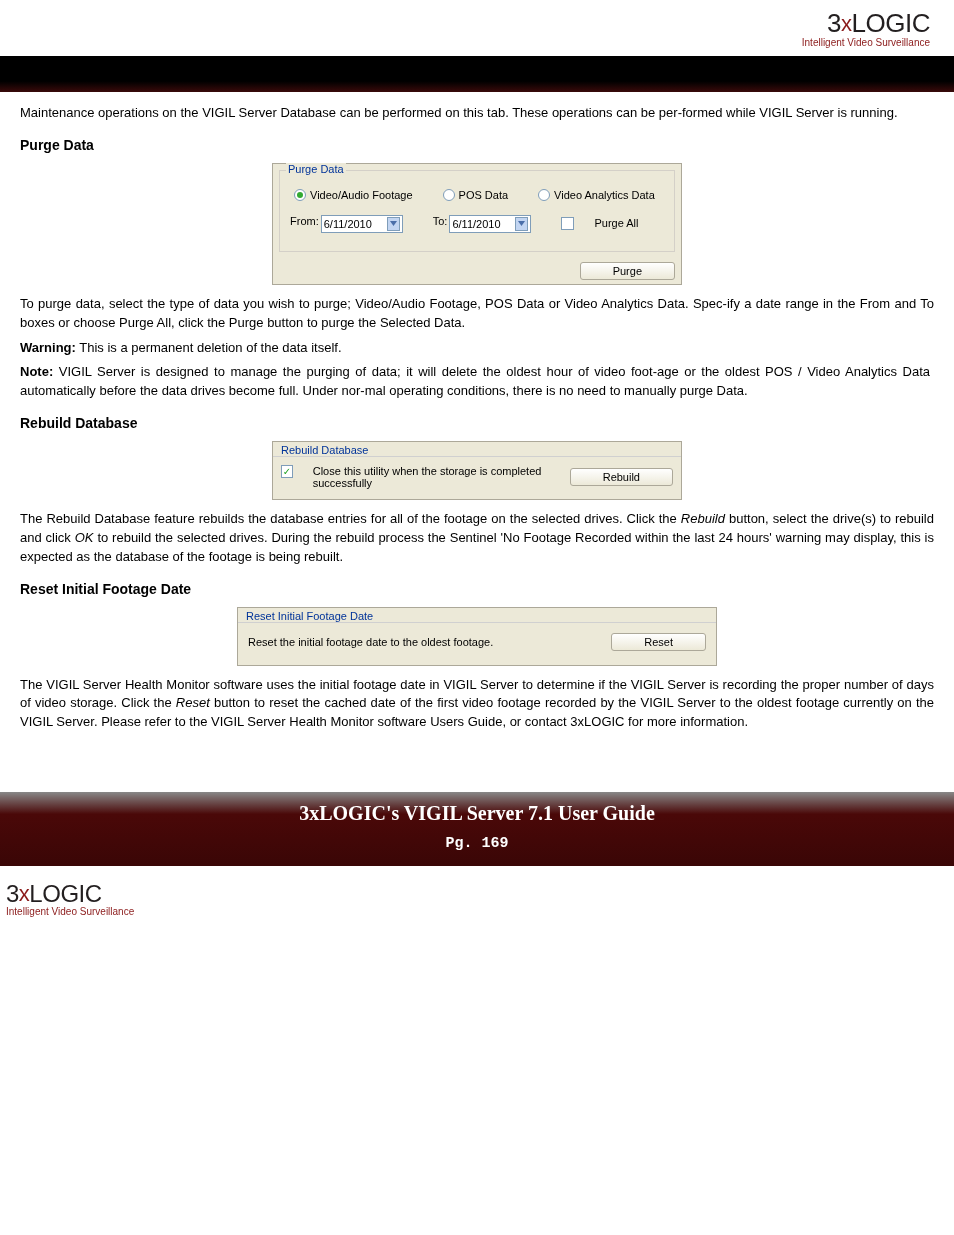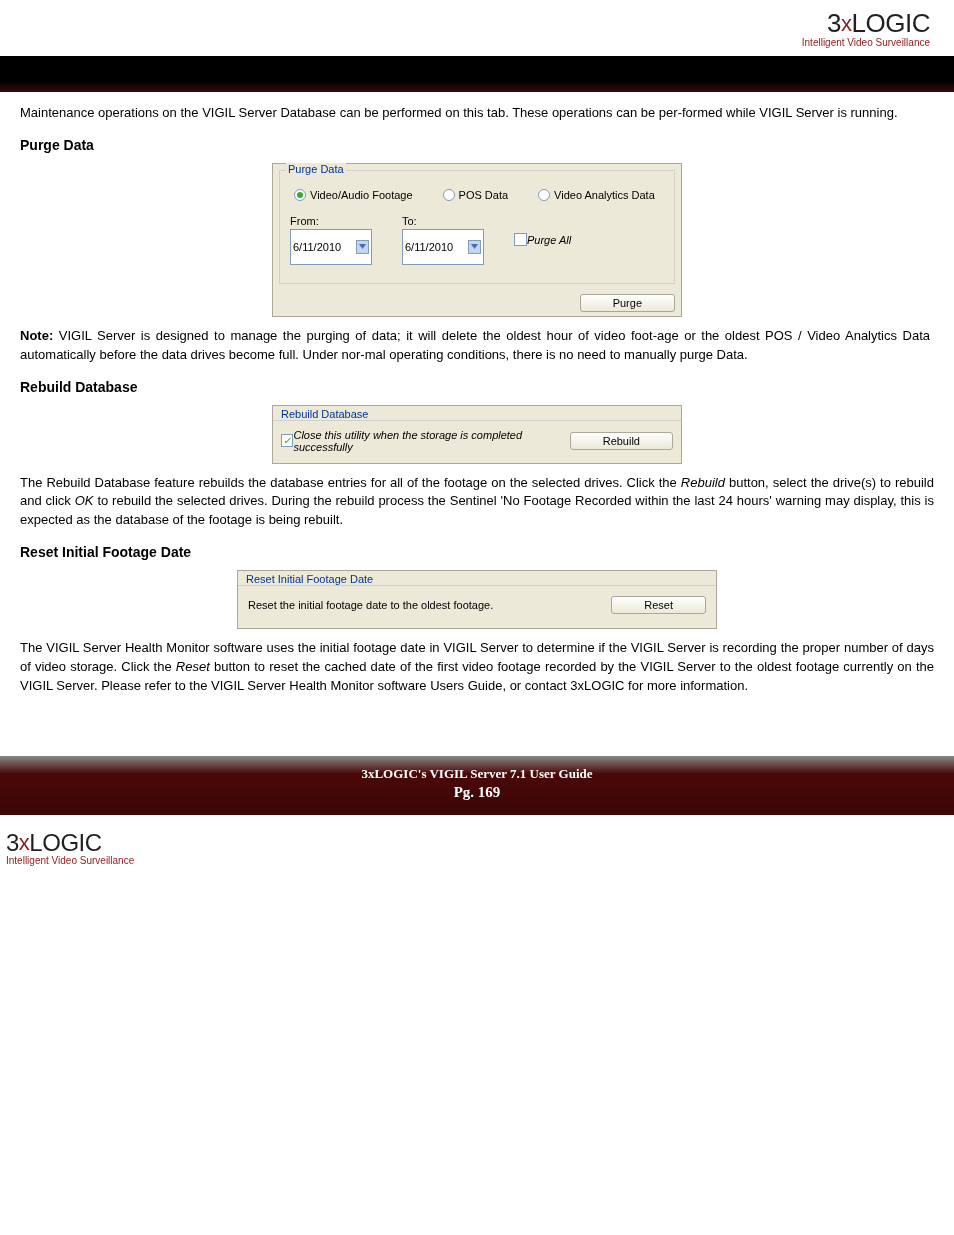--- a/index.html
+++ b/index.html
@@ -38,28 +38,28 @@
   .radio-row { display: flex; gap: 30px; margin: 4px 0 14px 4px; }
   .radio { display: flex; align-items: center; gap: 4px; }
   .radio-dot {
     width: 12px; height: 12px; border: 1px solid #7f9db9; border-radius: 50%;
     display: flex; align-items: center; justify-content: center; background: #fff;
   }
   .radio-dot.checked::after {
     content: ''; width: 6px; height: 6px; background: #33aa33; border-radius: 50%;
   }
   .date-row { display: flex; align-items: center; gap: 30px; margin-bottom: 10px; }
-  .date-col { display: flex; flex-direction: column; gap: 2px; }
+  .date-col { display: flex; flex-direction: row; gap: 2px; }
   .date-field {
     display: flex; align-items: center; border: 1px solid #7f9db9; background: #fff;
-    padding: 10px 2px; width: 82px; justify-content: space-between;
+    padding: 1px 2px; width: 82px; justify-content: space-between;
   }
   .dd { width: 13px; height: 14px; background: #c2d5f2; border: 1px solid #7f9db9; display: flex; align-items: center; justify-content: center; }
   .dd svg { width: 7px; height: 5px; }
-  .chk { display: flex; align-items: center; gap: 0; font-style: italic; }
+  .chk { display: flex; align-items: flex-start; gap: 20px; }
   .chk-box {
     width: 13px; height: 13px; border: 1px solid #7f9db9; background: #fff;
     display: flex; align-items: center; justify-content: center; font-size: 10px; color: #21a121;
   }
   .btn {
     border: 1px solid #aca899; background: linear-gradient(#fff,#ece9d8);
     padding: 2px 32px; border-radius: 3px; font-size: 11px;
   }
   .btn-row { text-align: right; padding: 4px 6px; }
   .desc { padding: 2px 8px 10px; }
@@ -76,22 +76,22 @@
   .rebuild-panel { width: 410px; }
   .rb-title { color:#003399; padding:2px 6px 0 8px; border-bottom:1px solid #d0d0d0; }
   .rb-row { display:flex; align-items:center; justify-content:space-between; padding:8px 8px 10px; }
 
   .footer-band {
     margin-top: 60px;
     background: linear-gradient(to bottom, #888 0%, #4a0808 30%, #3a0606 100%);
     color: #fff; text-align: center; padding: 10px 0 14px;
     font-family: 'Times New Roman', serif;
   }
-  .footer-band .t1 { font-size: 13px; font-weight: bold; }
-  .footer-band .t2 { font-size: 15px; font-weight: bold; margin-top: 2px; }
+  .footer-band .t1 { font-size: 20px; font-weight: bold; }
+  .footer-band .t2 { font-size: 15px; font-weight: bold; margin-top: 10px; font-family: Liberation Mono, monospace; }
   .footer-logo { padding: 14px 6px; }
   .footer-logo .logo-big { font-size: 24px; }
 </style>
 </head>
 <body>
 
 <div class="page">
   <div class="header-logo">
     <div class="logo-big">
       <span>3</span><span class="x">x</span><span>LOGIC</span>
@@ -151,20 +151,22 @@
             <span>Purge All</span>
           </div>
         </div>
       </div>
       <div class="btn-row">
         <button class="btn">Purge</button>
       </div>
     </div>
   </div>
 
+  <p>To purge data, select the type of data you wish to purge; Video/Audio Footage, POS Data or Video Analytics Data.  Spec-ify a date range in the From and To boxes or choose Purge All, click the Purge button to purge the Selected Data.</p>
+  <p><b>Warning:</b><span> This is a permanent deletion of the data itself.</span></p>
   <p class="indent"><b>Note:</b><span> VIGIL Server is designed to manage the purging of data; it will delete the oldest hour of video foot-age or the oldest POS / Video Analytics Data automatically before the data drives become full. Under nor-mal operating conditions, there is no need to manually purge Data.</span></p>
 
   <h3>Rebuild Database</h3>
 
   <div class="panel-outer">
     <div class="panel rebuild-panel">
       <div class="rb-title">Rebuild Database</div>
       <div class="rb-row">
         <div class="chk">
           <span class="chk-box">✓</span>

